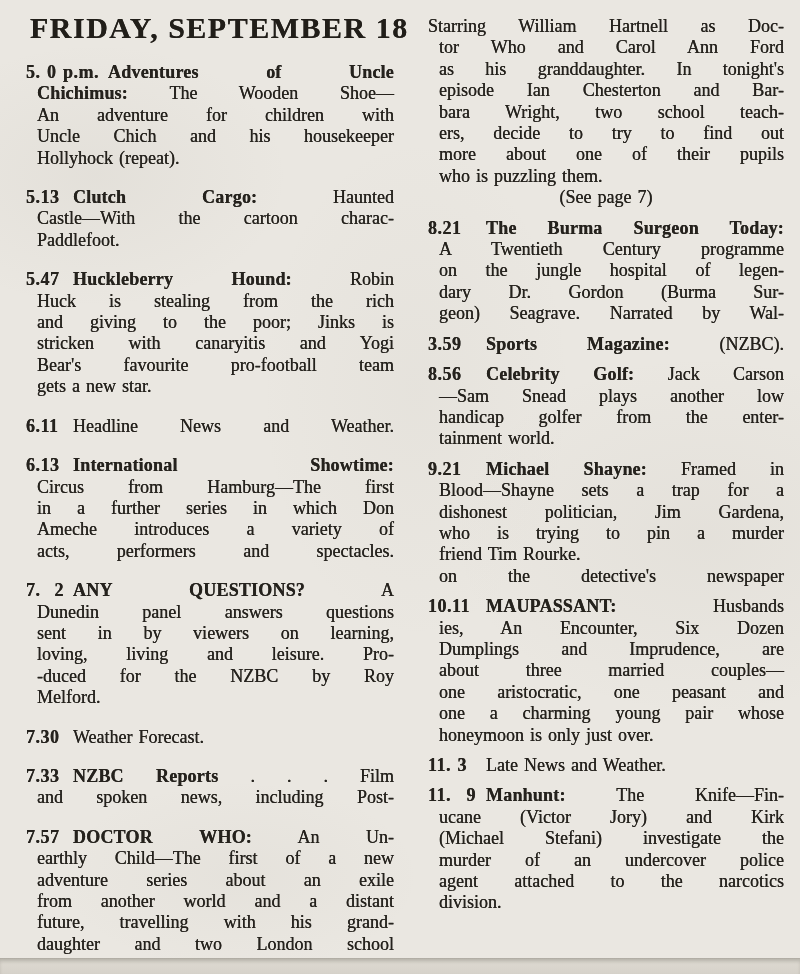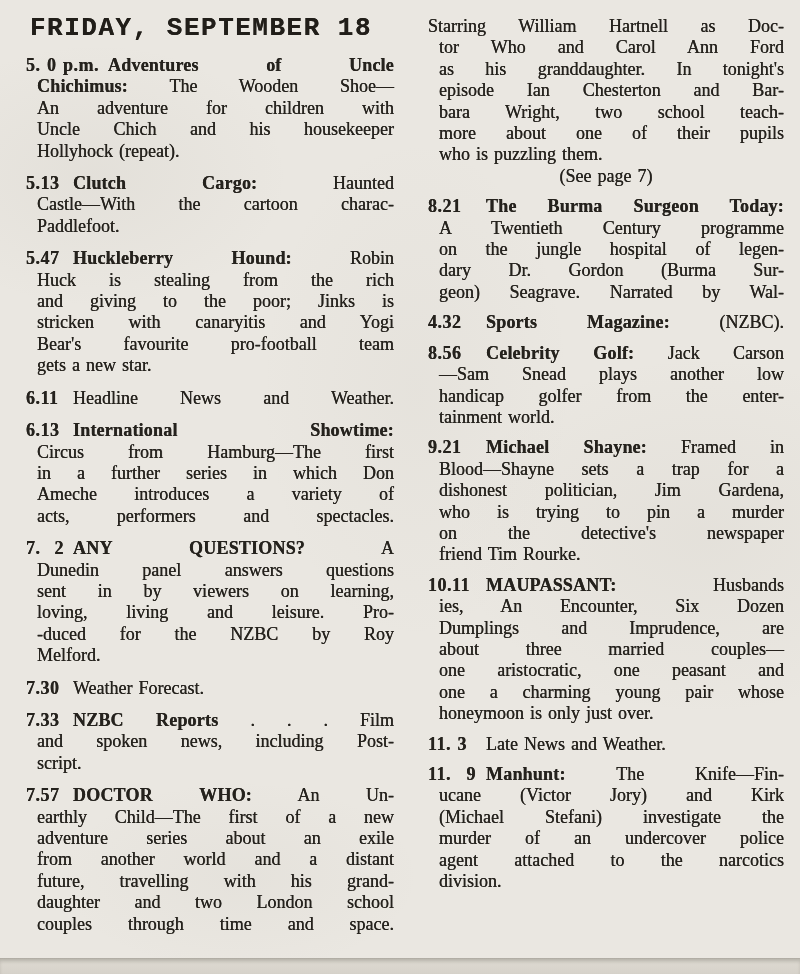--- a/index.html
+++ b/index.html
@@ -14,27 +14,27 @@
       radial-gradient(ellipse 320px 220px at 12% 18%, rgba(148,142,130,.08), transparent 60%),
       radial-gradient(ellipse 420px 300px at 88% 55%, rgba(148,142,130,.07), transparent 60%),
       radial-gradient(ellipse 260px 420px at 52% 40%, rgba(148,142,130,.05), transparent 60%),
       radial-gradient(ellipse 300px 160px at 30% 90%, rgba(148,142,130,.06), transparent 60%);
     color:#25221d;
   }
   .col{position:absolute;top:0;}
   .col-left{left:26px;width:368px;top:12px;}
   .col-right{left:404px;width:380px;top:16px;}
   .masthead{
-    font-family:Liberation Mono, monospace;
-    font-weight:700;font-size:26px;line-height:32px;letter-spacing:1.5px;
+    font-family:Liberation Serif, serif;
+    font-weight:700;font-size:30px;line-height:32px;letter-spacing:1.5px;
     margin:0 0 8px 4px;white-space:nowrap;
     color:#211e19;
     text-shadow:0 0 .6px rgba(33,30,25,.9);
   }
-  .entry{margin-top:11px;}
+  .entry{margin-top:18px;}
   .col-right .entry{margin-top:9px;margin-left:24px;}
   .col-right .entry:first-child{margin-top:0;}
   .line{
     font-size:18px;line-height:21.4px;
     text-align:justify;text-align-last:left;
     padding-left:11px;
     word-spacing:1.5px;
     text-shadow:0 0 .5px rgba(37,34,29,.85), .3px .3px .4px rgba(37,34,29,.35);
   }
   .line.first{padding-left:0;}
@@ -97,66 +97,66 @@
         <div class="line j"><span>loving, living and leisure. Pro-</span></div>
         <div class="line j"><span>-duced for the NZBC by Roy</span></div>
         <div class="line l"><span>Melford.</span></div>
       </div>
       <div class="entry">
         <div class="line l first"><span class="time">7.30</span><span>Weather Forecast.</span></div>
       </div>
       <div class="entry">
         <div class="line j first"><span class="time">7.33</span><b>NZBC Reports</b><span> . . . Film</span></div>
         <div class="line j"><span>and spoken news, including Post-</span></div>
-        <div class="line l"><span>script.</span></div>
       </div>
       <div class="entry">
         <div class="line j first"><span class="time">7.57</span><b>DOCTOR WHO:</b><span> An Un-</span></div>
         <div class="line j"><span>earthly Child—The first of a new</span></div>
         <div class="line j"><span>adventure series about an exile</span></div>
         <div class="line j"><span>from another world and a distant</span></div>
         <div class="line j"><span>future, travelling with his grand-</span></div>
         <div class="line j"><span>daughter and two London school</span></div>
         <div class="line j"><span>couples through time and space.</span></div>
       </div>
     </div>
   <div class="col col-right">
       <div class="entry">
         <div class="line j first"><span>Starring William Hartnell as Doc-</span></div>
         <div class="line j"><span>tor Who and Carol Ann Ford</span></div>
         <div class="line j"><span>as his granddaughter. In tonight's</span></div>
         <div class="line j"><span>episode Ian Chesterton and Bar-</span></div>
         <div class="line j"><span>bara Wright, two school teach-</span></div>
+        <div class="line j"><span>ers, decide to try to find out</span></div>
         <div class="line j"><span>more about one of their pupils</span></div>
         <div class="line l"><span>who is puzzling them.</span></div>
         <div class="line c"><span>(See page 7)</span></div>
       </div>
       <div class="entry">
         <div class="line j first"><span class="time">8.21</span><b>The Burma Surgeon Today:</b></div>
         <div class="line j"><span>A Twentieth Century programme</span></div>
         <div class="line j"><span>on the jungle hospital of legen-</span></div>
         <div class="line j"><span>dary Dr. Gordon (Burma Sur-</span></div>
         <div class="line j"><span>geon) Seagrave. Narrated by Wal-</span></div>
       </div>
       <div class="entry">
-        <div class="line j first"><span class="time">4.32</span><b>Sports Magazine:</b><span> (NZBC).</span></div>
+        <div class="line j first"><span class="time">3.59</span><b>Sports Magazine:</b><span> (NZBC).</span></div>
       </div>
       <div class="entry">
         <div class="line j first"><span class="time">8.56</span><b>Celebrity Golf:</b><span> Jack Carson</span></div>
         <div class="line j"><span>—Sam Snead plays another low</span></div>
         <div class="line j"><span>handicap golfer from the enter-</span></div>
         <div class="line l"><span>tainment world.</span></div>
       </div>
       <div class="entry">
         <div class="line j first"><span class="time">9.21</span><b>Michael Shayne:</b><span> Framed in</span></div>
         <div class="line j"><span>Blood—Shayne sets a trap for a</span></div>
         <div class="line j"><span>dishonest politician, Jim Gardena,</span></div>
         <div class="line j"><span>who is trying to pin a murder</span></div>
+        <div class="line l"><span>friend Tim Rourke.</span></div>
         <div class="line j"><span>on the detective's newspaper</span></div>
-        <div class="line l"><span>friend Tim Rourke.</span></div>
       </div>
       <div class="entry">
         <div class="line j first"><span class="time">10.11</span><b>MAUPASSANT:</b><span> Husbands</span></div>
         <div class="line j"><span>ies, An Encounter, Six Dozen</span></div>
         <div class="line j"><span>Dumplings and Imprudence, are</span></div>
         <div class="line j"><span>about three married couples—</span></div>
         <div class="line j"><span>one aristocratic, one peasant and</span></div>
         <div class="line j"><span>one a charming young pair whose</span></div>
         <div class="line l"><span>honeymoon is only just over.</span></div>
       </div>

